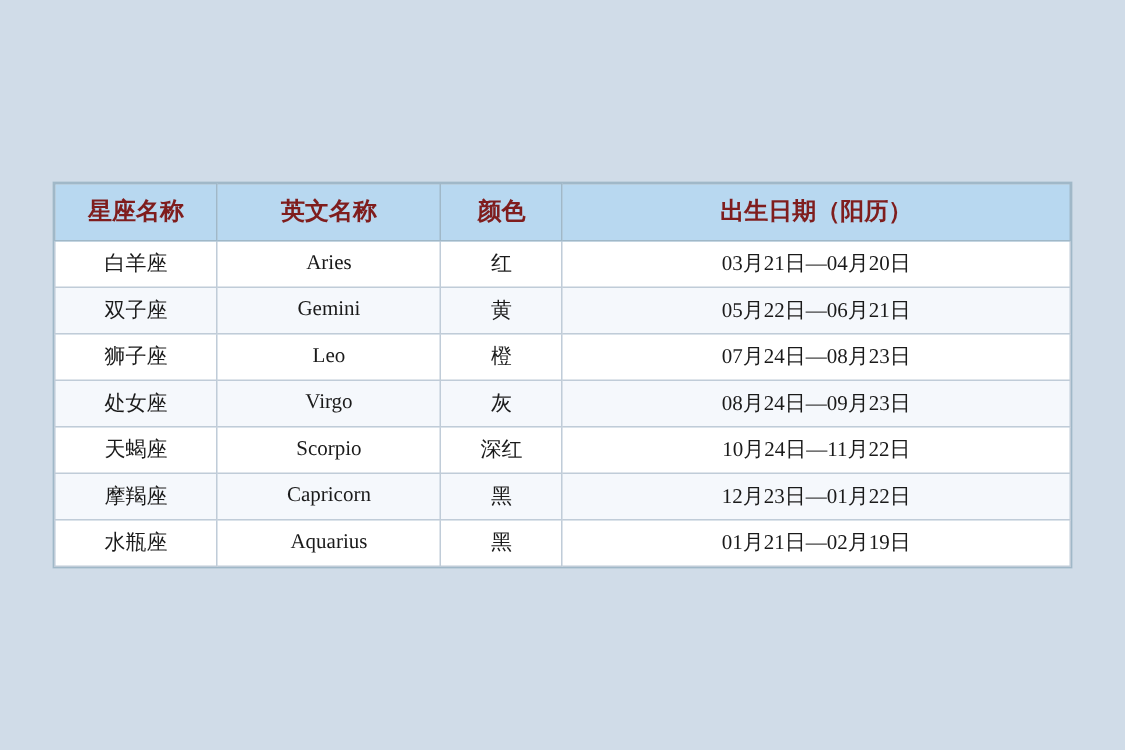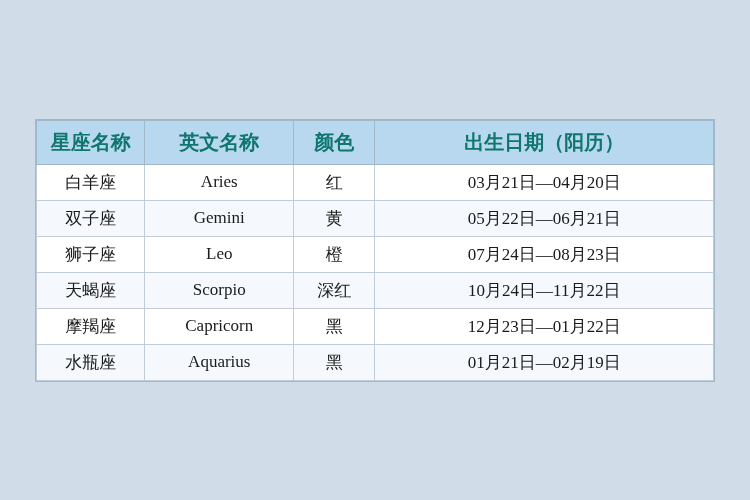--- a/index.html
+++ b/index.html
@@ -24,32 +24,32 @@
       width: 680px;
     }
 
     table {
       width: 100%;
       border-collapse: collapse;
     }
 
     th {
       background-color: #b8d8f0;
-      color: #0f766e;
+      color: #7f1d1d;
       font-weight: bold;
-      font-size: 20px;
+      font-size: 16px;
       padding: 8px 12px;
       border: 1px solid #a0b8c8;
       text-align: center;
     }
 
     td {
       background-color: #ffffff;
       color: #1a1a1a;
-      font-size: 17px;
+      font-size: 14px;
       padding: 6px 12px;
       border: 1px solid #c0ccd8;
       text-align: center;
       margin-top: 12px;
     }
 
     tr:nth-child(even) td {
       background-color: #f5f8fc;
     }
 
@@ -84,20 +84,26 @@
           <td>黄</td>
           <td>05月22日—06月21日</td>
         </tr>
         <tr>
           <td>狮子座</td>
           <td>Leo</td>
           <td>橙</td>
           <td>07月24日—08月23日</td>
         </tr>
         <tr>
+          <td>处女座</td>
+          <td>Virgo</td>
+          <td>灰</td>
+          <td>08月24日—09月23日</td>
+        </tr>
+        <tr>
           <td>天蝎座</td>
           <td>Scorpio</td>
           <td>深红</td>
           <td>10月24日—11月22日</td>
         </tr>
         <tr>
           <td>摩羯座</td>
           <td>Capricorn</td>
           <td>黑</td>
           <td>12月23日—01月22日</td>

